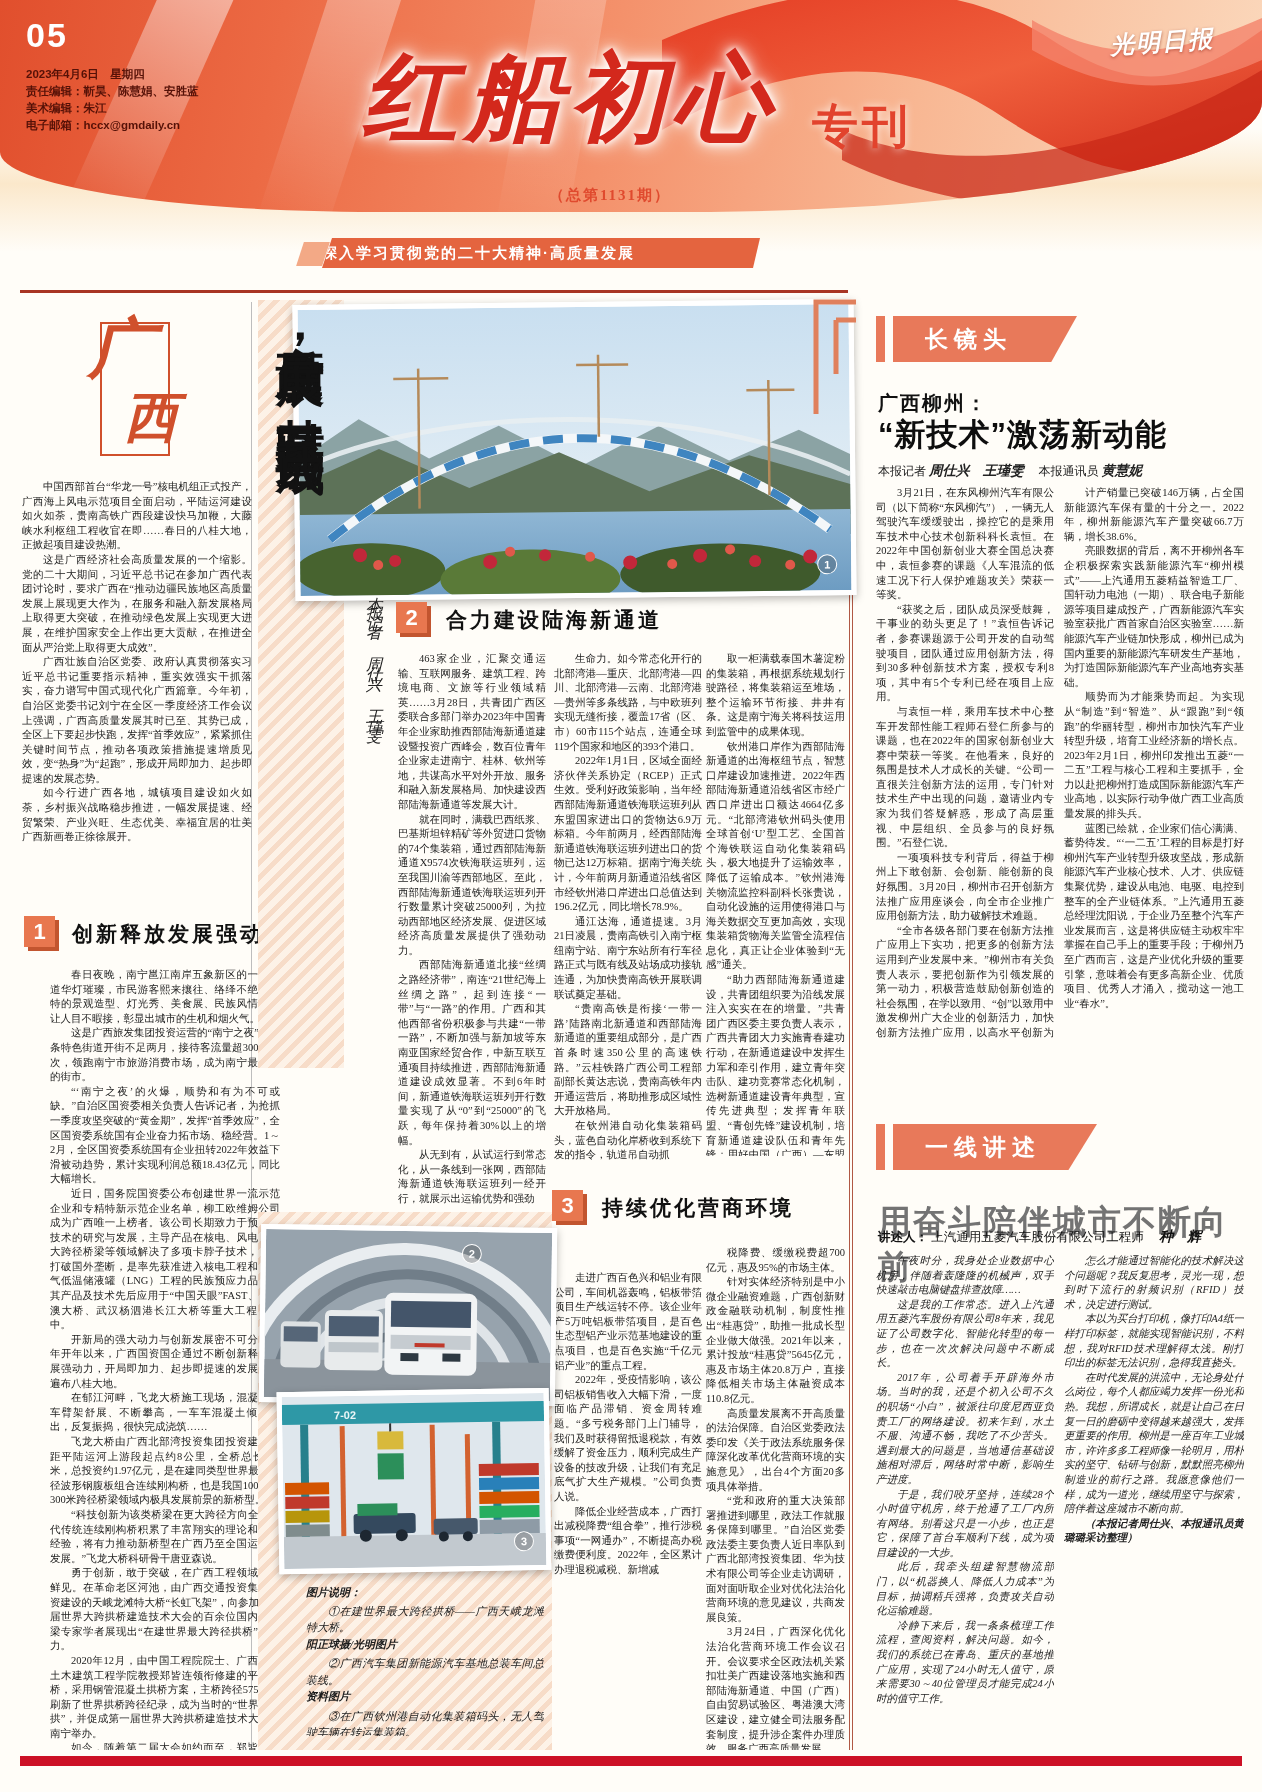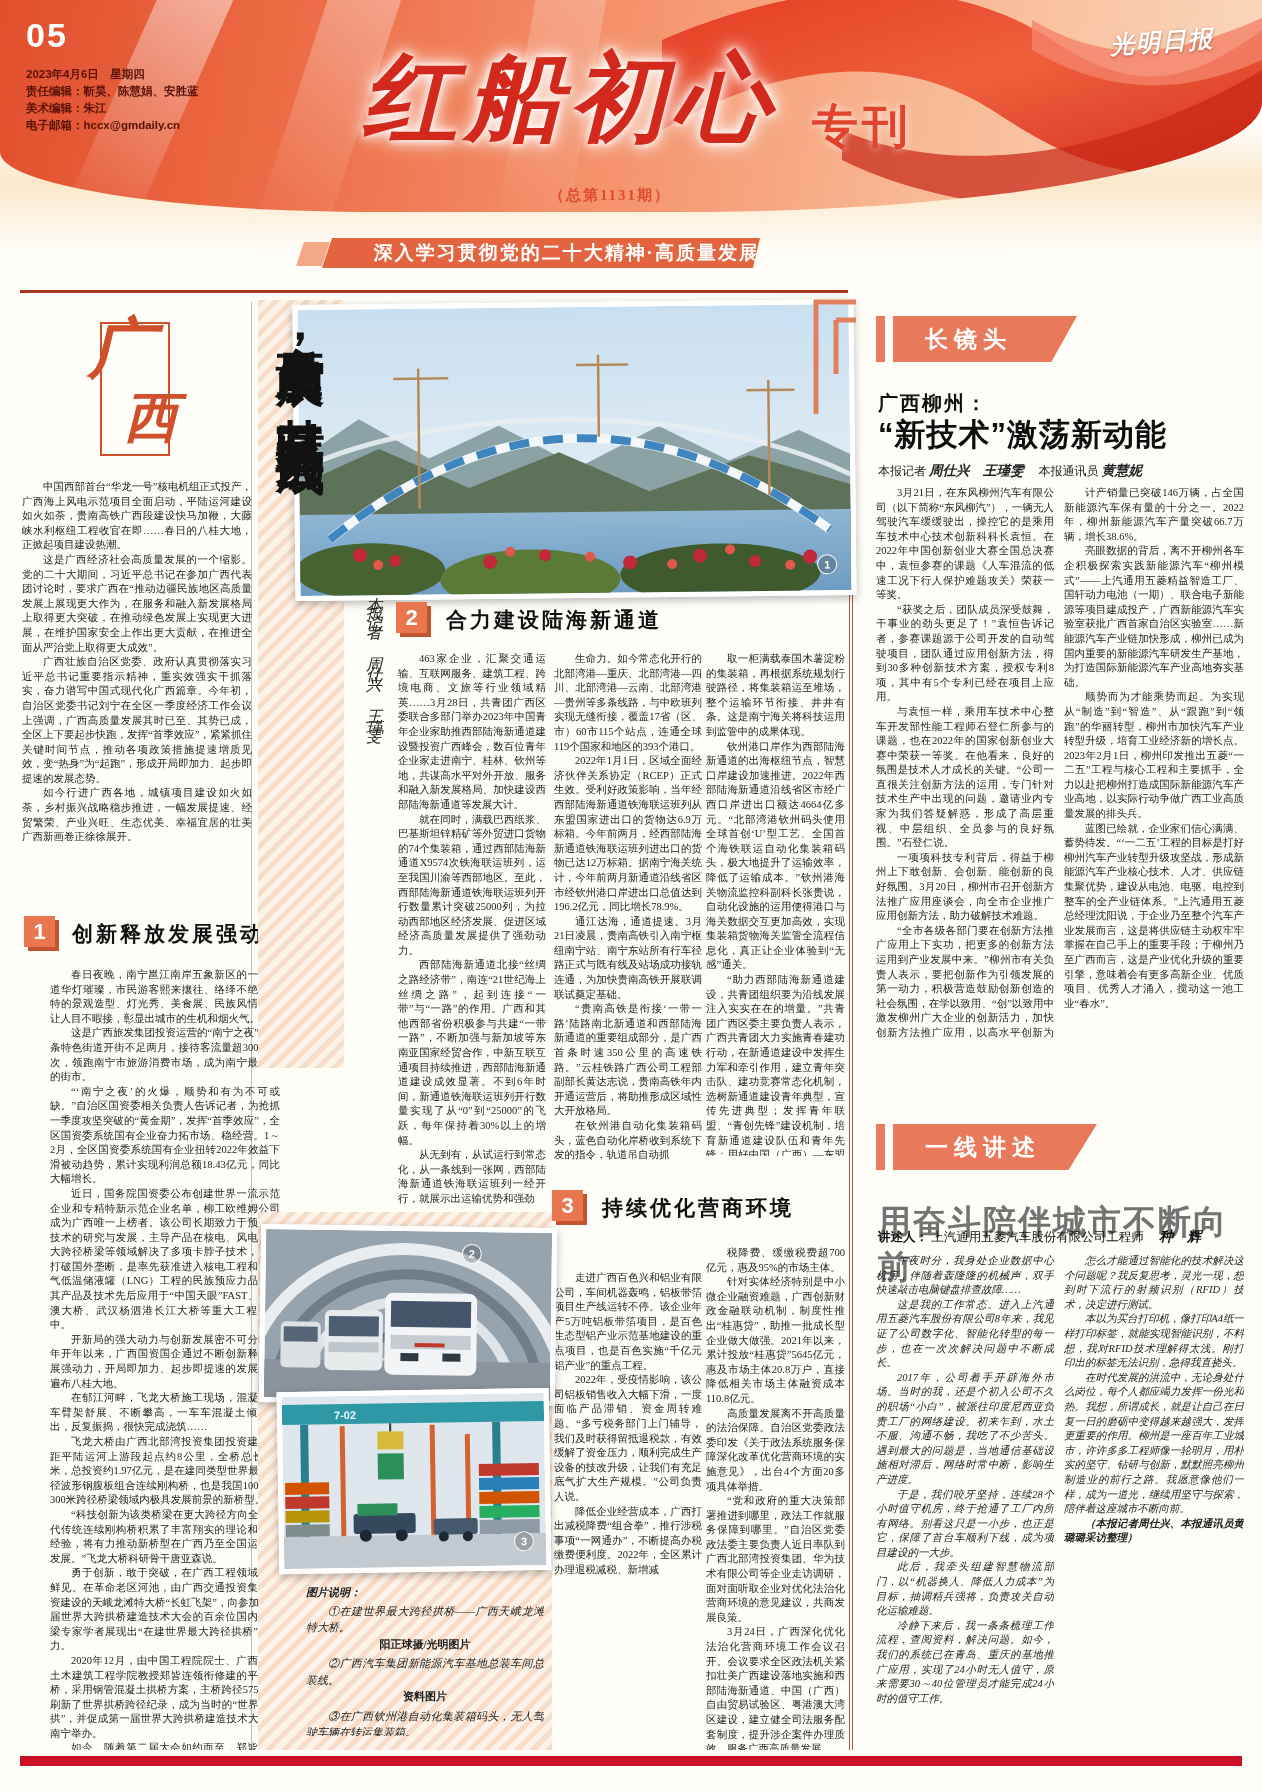--- a/index.html
+++ b/index.html
@@ -9,21 +9,21 @@
   
   .header-bg{left:0;top:0;width:1262px;height:212px;background:linear-gradient(100deg,#e14f2d 0%,#ec6a44 22%,#f4916b 48%,#f8b793 72%,#fbd9bd 100%);border-radius:0 0 46% 30% / 0 0 110px 60px;overflow:hidden;}
   .ray{position:absolute;background:linear-gradient(to bottom,rgba(255,255,255,.55),rgba(255,255,255,0));width:70px;height:300px;top:-60px;}
   .header-under{left:0;top:128px;width:1262px;height:124px;background:linear-gradient(to bottom,rgba(250,224,180,0) 0%,#fbe8cb 45%,rgba(255,253,248,0) 100%);z-index:-1;}
   .pageno{left:26px;top:16px;color:#fff;font-size:34px;letter-spacing:2px;}
   .headinfo{left:26px;top:66px;color:#551107;font-size:11.5px;line-height:17px;font-weight:700;font-family:"Liberation Sans",sans-serif;}
   .masthead{left:330px;top:40px;width:480px;text-align:center;font-size:96px;font-weight:700;font-style:italic;color:#d3281c;letter-spacing:8px;text-shadow:0 0 6px #fff,0 0 14px #fff,0 0 22px rgba(255,255,255,.9);line-height:118px;white-space:nowrap;}
   .mast-suffix{left:812px;top:96px;font-size:46px;color:#e2432d;letter-spacing:4px;text-shadow:0 0 8px rgba(255,255,255,.8);}
   .issueno{left:470px;top:186px;width:280px;text-align:center;font-size:15px;color:#e04a2e;letter-spacing:2px;font-weight:700;}
   .paper-logo{left:1110px;top:26px;font-size:24px;font-weight:700;font-style:italic;color:#fff;transform:rotate(-4deg);text-shadow:0 1px 3px rgba(120,20,5,.5);letter-spacing:2px;}
-  .banner-strip{left:322px;top:238px;width:438px;height:30px;background:#e4643f;color:#fff;font-size:19px;letter-spacing:2px;text-align:right;line-height:30px;clip-path:polygon(10px 0,100% 0,calc(100% - 7px) 100%,0 100%);}
+  .banner-strip{left:322px;top:238px;width:438px;height:30px;background:#e4643f;color:#fff;font-size:15px;letter-spacing:2px;text-align:left;line-height:30px;clip-path:polygon(10px 0,100% 0,calc(100% - 7px) 100%,0 100%);}
   .banner-notch{left:300px;top:242px;width:26px;height:24px;background:#f3a986;transform:skewX(-18deg);}
   
   .rule-top{left:20px;top:290px;width:828px;height:3px;background:#a83524;}
   .div-left{left:251px;top:302px;width:1px;height:1448px;background:#bdbdbd;}
   .div-right{left:849px;top:300px;width:2px;height:1450px;border-left:1px solid #b05844;border-right:1px solid #b05844;}
   .bottom-bar{left:20px;top:1756px;width:1222px;height:10px;background:#cc1126;}
   
   .col{font-size:10.5px;line-height:14.6px;color:#1c1c1c;text-align:justify;overflow:hidden;}
   .col p.para{margin:0;text-indent:2em;}
   .kai{font-style:italic;color:#222;}
@@ -35,21 +35,21 @@
   
   .hatch{background:repeating-linear-gradient(135deg,#f7dcc8 0px,#f7dcc8 5px,#fdf2e7 5px,#fdf2e7 11px);}
   .photo{background:#fff;border:5px solid #fff;box-shadow:0 3px 8px rgba(0,0,0,.28);}
   .photo svg{display:block;}
   .photo-marker{position:absolute;width:18px;height:18px;border:1.5px solid #fff;border-radius:50%;color:#fff;background:rgba(40,40,40,.25);font-size:11px;line-height:18px;text-align:center;font-family:"Liberation Sans",sans-serif;font-weight:700;}
   .vhead{left:256px;top:306px;width:88px;height:762px;writing-mode:vertical-rl;text-orientation:upright;font-size:49px;font-weight:700;letter-spacing:4px;color:#121212;text-align:justify;line-height:88px;font-family:"Liberation Serif",serif;}
   .vbyline{left:344px;top:584px;width:40px;height:470px;writing-mode:vertical-rl;text-orientation:upright;font-size:16px;letter-spacing:9px;color:#222;font-style:italic;}
   .cap-block{font-size:11px;line-height:16.5px;color:#1c1c1c;}
   .cap-label{font-weight:700;font-style:italic;margin:0 0 2px 0;}
   .cap-text{margin:0;text-indent:2em;font-style:italic;text-align:justify;}
-  .cap-credit{margin:0 0 3px 0;text-align:center;font-weight:700;}
+  .cap-credit{margin:0 0 3px 0;text-align:left;font-weight:700;font-style:italic;}
   
   .tag-bar{width:9px;height:46px;background:#e8795a;}
   .tag-trap{height:46px;background:#e8795a;color:#fff;font-size:23px;letter-spacing:6px;line-height:46px;padding-left:32px;clip-path:polygon(0 0,100% 0,86% 100%,0 100%);font-family:"Liberation Sans",sans-serif;font-weight:700;}
   .kicker{font-size:20px;letter-spacing:2px;color:#111;}
   .headline1{font-size:31px;letter-spacing:1px;color:#0e0e0e;}
   .headline2{font-size:33px;letter-spacing:2px;color:#737373;margin-top:20px;}
   .byline-row{font-size:12px;color:#222;}
   .byline-row .bname{font-weight:700;font-style:italic;font-size:13.5px;}
   .speaker-row{font-size:12.5px;color:#111;}
   .speaker-row .lab{font-weight:700;font-family:"Liberation Sans",sans-serif;}

